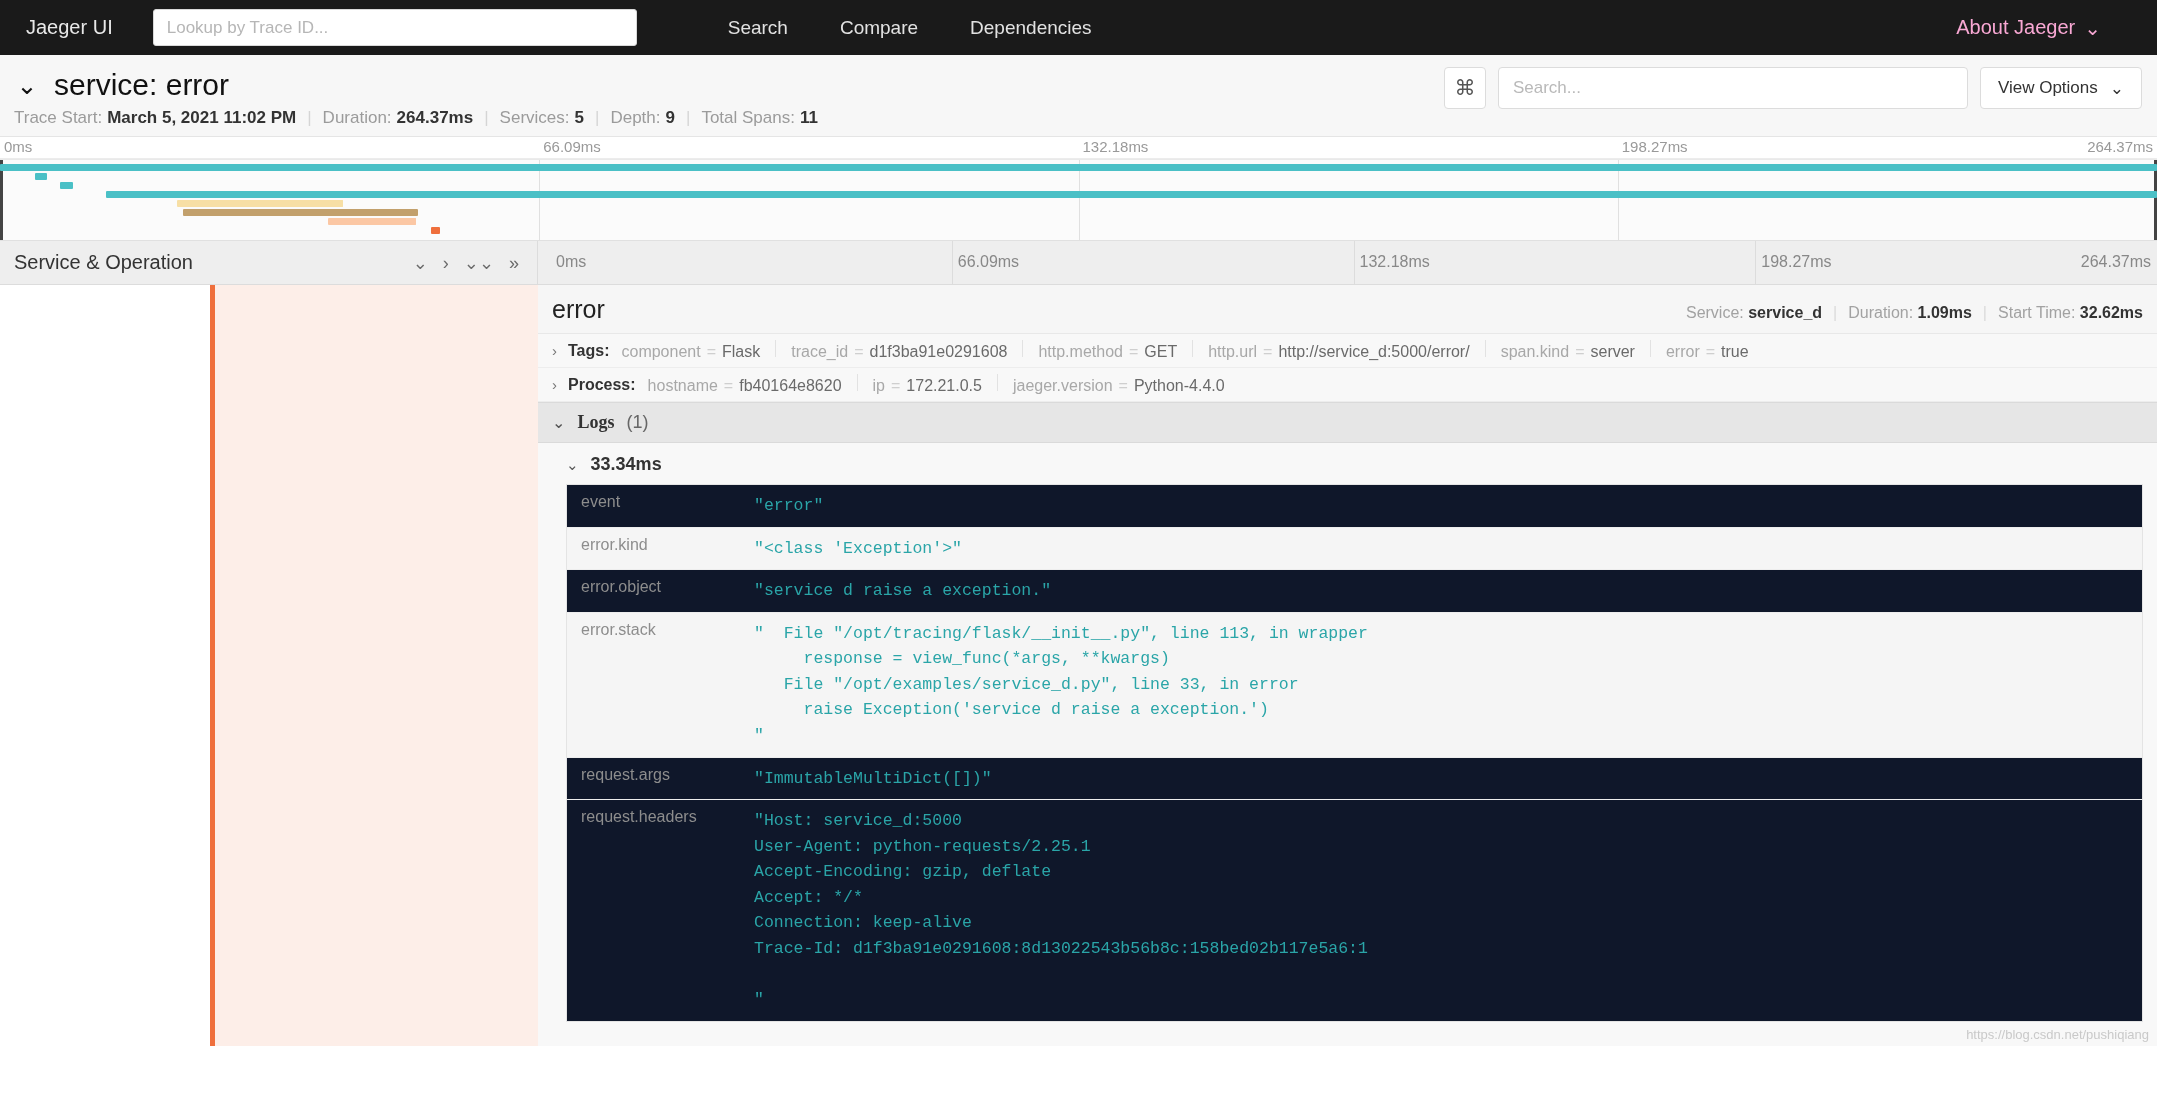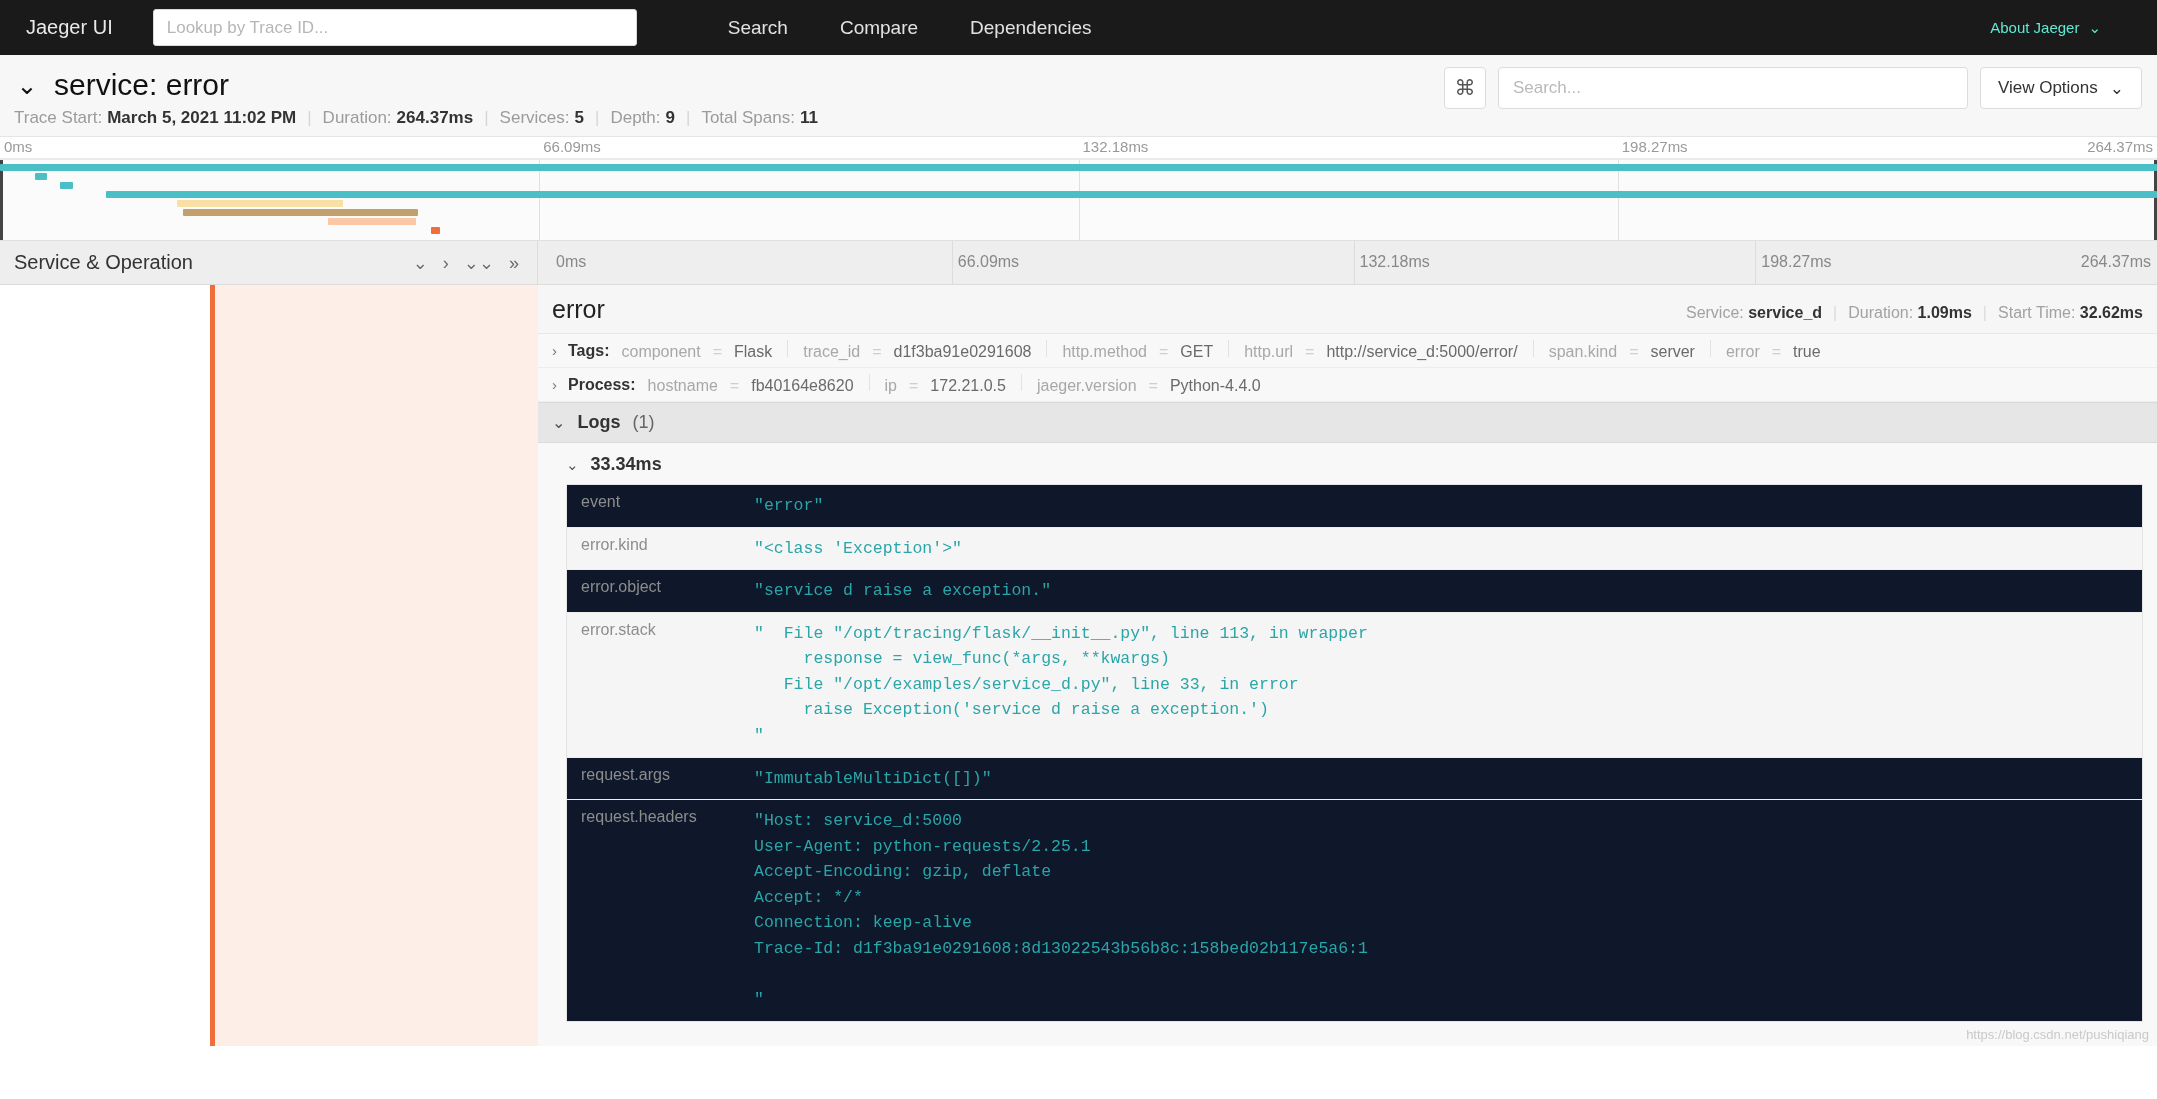--- a/index.html
+++ b/index.html
@@ -35,21 +35,21 @@
     outline: none;
   }
   .traceid-input::placeholder { color: #b6b6b6; }
   .nav-links { display: flex; align-items: center; margin-left: 65px; }
   .nav-link {
     color: #e2e2e2; font-size: 19px; padding: 0 26px;
     text-decoration: none; white-space: nowrap; cursor: pointer;
   }
   .nav-spacer { flex: 1; }
   .about-jaeger {
-    color: #5eead4; font-size: 15px; display: flex; align-items: center; gap: 9px;
+    color: #f9a8d4; font-size: 20px; display: flex; align-items: center; gap: 9px;
     cursor: pointer; padding-right: 30px; white-space: nowrap; text-align: center;
   }
 
   
   .trace-header {
     position: relative;
     background: #f7f7f7;
     border-bottom: 1px solid #e5e5e5;
     padding: 10px 0 8px 0;
   }
@@ -155,32 +155,32 @@
   .shm-sep { color: #dadada; padding: 0 11px; }
 
   .kv-row {
     display: flex; align-items: center; flex-wrap: nowrap;
     padding: 6px 14px; font-size: 16px; color: #8a8a8a;
     border-bottom: 1px solid #ededed; background: #f8f8f8;
     overflow: hidden; white-space: nowrap;
   }
   .kv-caret { color: #777; font-size: 15px; margin-right: 11px; }
   .kv-title { color: #333; font-weight: bold; margin-right: 12px; }
-  .kv-chip { display: inline-flex; align-items: baseline; gap: 12px; padding: 0 0; }
+  .kv-chip { display: inline-flex; align-items: baseline; gap: 6px; padding: 0 0; }
   .kv-chip .k { color: #a8a8a8; }
   .kv-chip .eq { color: #cfcfcf; }
   .kv-chip .v { color: #6a6a6a; }
   .kv-chip-sep { width: 1px; height: 17px; background: #e2e2e2; margin: 0 15px; display: inline-block; }
 
   .logs-bar {
     background: #e6e6e6; padding: 9px 14px; font-size: 18px; color: #333;
     display: flex; align-items: center; gap: 12px;
     border-top: 1px solid #dadada; border-bottom: 1px solid #dadada;
   }
-  .logs-bar .lbl { font-weight: bold; }
+  .logs-bar .lbl { font-weight: bold; font-family: Liberation Serif, serif; }
   .logs-bar .cnt { color: #666; font-weight: normal; }
   .logs-caret { color: #555; font-size: 16px; }
 
   .log-ts {
     padding: 11px 14px 9px 28px; font-size: 18px; color: #333; font-weight: bold;
     display: flex; align-items: center; gap: 12px; background: #f8f8f8;
   }
   .log-ts .c { color: #555; font-size: 15px; font-weight: normal; }
 
   .log-table { margin: 0 14px 0 28px; border: 1px solid #e4e4e4; background: #0f172a; }

